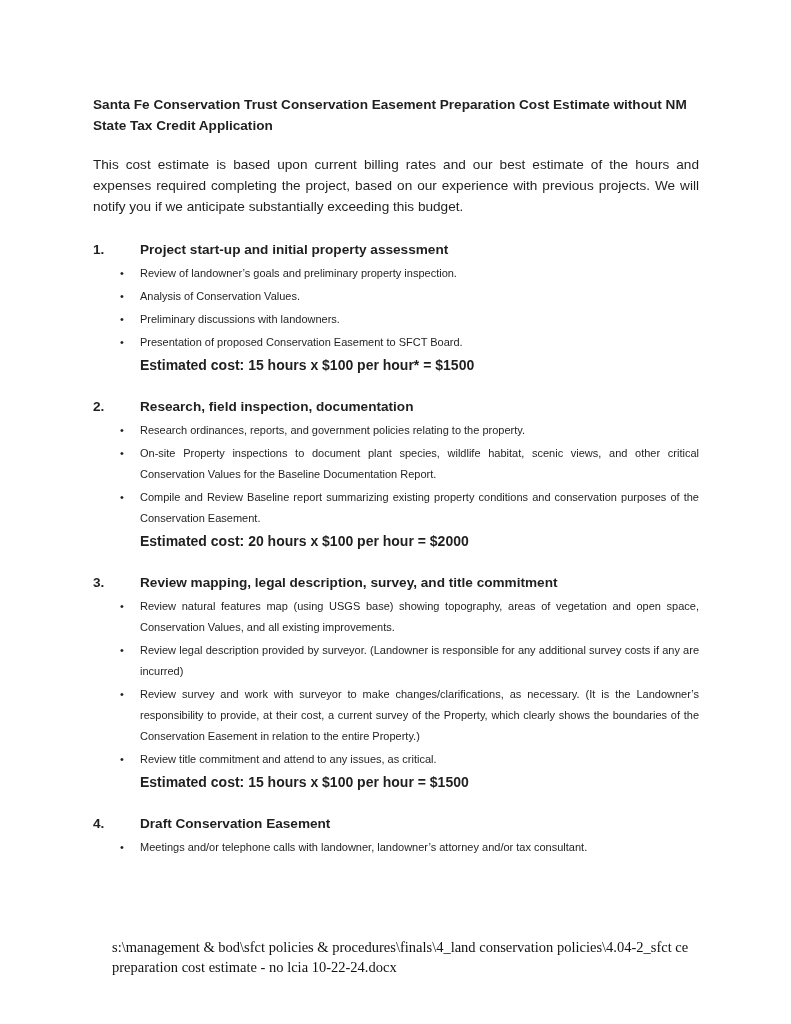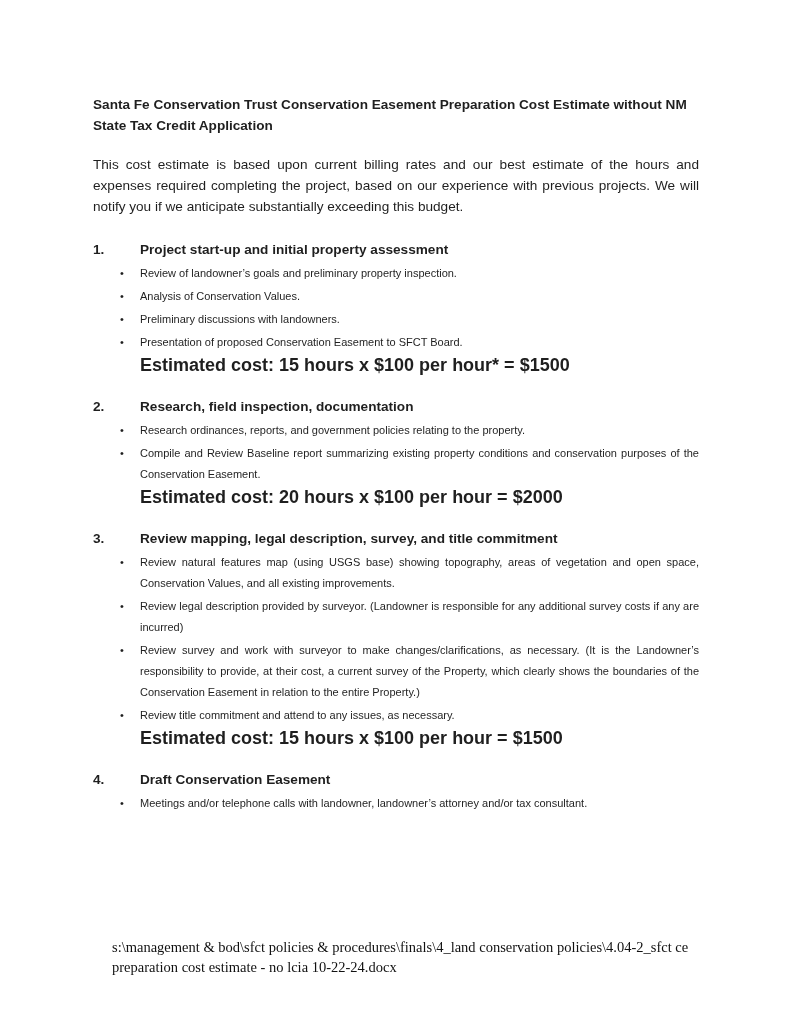--- a/index.html
+++ b/index.html
@@ -62,21 +62,21 @@
   .bullet .dot::before {
     content: "\2022";
   }
   .bullet .btext {
     flex: 1;
     text-align: justify;
   }
   .estimate {
     margin-left: 47px;
     font-weight: bold;
-    font-size: 18px;
+    font-size: 14px;
     line-height: 21px;
   }
   .footer {
     position: absolute;
     left: 84px;
     top: 938px;
     width: 628px;
     font-family: "Liberation Serif", serif;
     font-size: 14.5px;
     line-height: 19.5px;
@@ -122,20 +122,24 @@
       <div class="section-head">
         <span class="sec-num">2.</span>
         <span class="sec-title">Research, field inspection, documentation</span>
       </div>
       <div class="bullet">
         <span class="dot"></span>
         <span class="btext">Research ordinances, reports, and government policies relating to the property.</span>
       </div>
       <div class="bullet">
         <span class="dot"></span>
+        <span class="btext">On-site Property inspections to document plant species, wildlife habitat, scenic views, and other critical Conservation Values for the Baseline Documentation Report.</span>
+      </div>
+      <div class="bullet">
+        <span class="dot"></span>
         <span class="btext">Compile and Review Baseline report summarizing existing property conditions and conservation purposes of the Conservation Easement.</span>
       </div>
       <div class="estimate">Estimated cost: 20 hours x $100 per hour = $2000</div>
     </div>
 
     <div class="section">
       <div class="section-head">
         <span class="sec-num">3.</span>
         <span class="sec-title">Review mapping, legal description, survey, and title commitment</span>
       </div>
@@ -146,21 +150,21 @@
       <div class="bullet">
         <span class="dot"></span>
         <span class="btext">Review legal description provided by surveyor. (Landowner is responsible for any additional survey costs if any are incurred)</span>
       </div>
       <div class="bullet">
         <span class="dot"></span>
         <span class="btext">Review survey and work with surveyor to make changes/clarifications, as necessary. (It is the Landowner’s responsibility to provide, at their cost, a current survey of the Property, which clearly shows the boundaries of the Conservation Easement in relation to the entire Property.)</span>
       </div>
       <div class="bullet">
         <span class="dot"></span>
-        <span class="btext">Review title commitment and attend to any issues, as necessary.</span>
+        <span class="btext">Review title commitment and attend to any issues, as critical.</span>
       </div>
       <div class="estimate">Estimated cost: 15 hours x $100 per hour = $1500</div>
     </div>
 
     <div class="section">
       <div class="section-head">
         <span class="sec-num">4.</span>
         <span class="sec-title">Draft Conservation Easement</span>
       </div>
       <div class="bullet">

